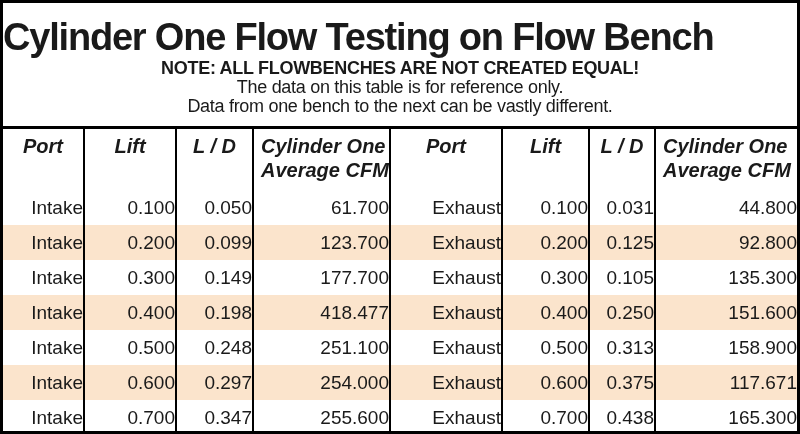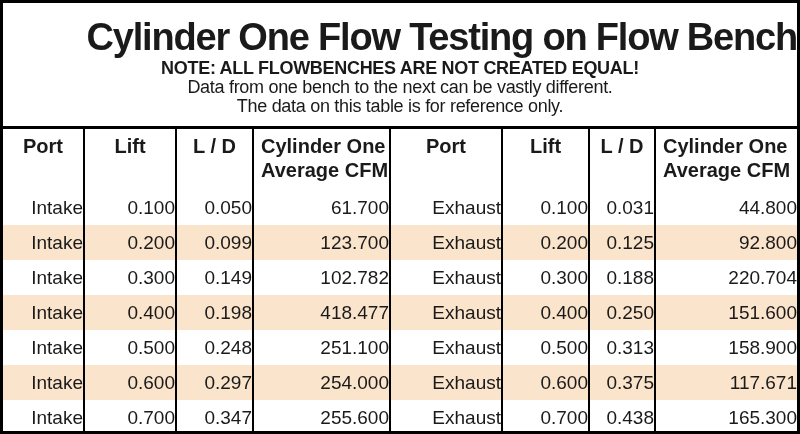--- a/index.html
+++ b/index.html
@@ -16,21 +16,21 @@
     background: #ffffff;
     font-family: "Liberation Sans", sans-serif;
     color: #1a1a1a;
     overflow: hidden;
   }
   .top-section {
     height: 123px;
     overflow: hidden;
   }
   .main-title {
-    text-align: right;
+    text-align: left;
     font-size: 38px;
     font-weight: bold;
     letter-spacing: -1.2px;
     line-height: 44px;
     margin-top: 12px;
     white-space: nowrap;
   }
   .note-block {
     text-align: center;
     font-size: 18px;
@@ -60,20 +60,21 @@
   .flow-table th.first-col, .flow-table td.first-col {
     border-left: none;
   }
   .flow-table th {
     height: 56px;
     vertical-align: top;
     padding-top: 5px;
     font-size: 20px;
     line-height: 24px;
     font-weight: bold;
+    font-style: italic;
   }
   .flow-table td {
     height: 35px;
     vertical-align: middle;
     text-align: right;
   }
   .flow-table tr.shaded td {
     background: #fbe4cc;
   }
   
@@ -83,22 +84,22 @@
 </style>
 </head>
 <body>
 
 <div class="frame">
 
   <div class="top-section">
     <div class="main-title">Cylinder One Flow Testing on Flow Bench</div>
     <div class="note-block">
       <div class="note-line-bold">NOTE: ALL FLOWBENCHES ARE NOT CREATED EQUAL!</div>
+      <div>The data on this table is for reference only.</div>
       <div>Data from one bench to the next can be vastly different.</div>
-      <div>The data on this table is for reference only.</div>
     </div>
   </div>
 
   <table class="flow-table">
     <colgroup>
       <col style="width:81px">
         <col style="width:92px">
         <col style="width:77px">
         <col style="width:137px">
       <col style="width:112px">
@@ -136,25 +137,25 @@
         <td>123.700</td>
         <td class="col-port-r">Exhaust</td>
         <td>0.200</td>
         <td>0.125</td>
         <td>92.800</td>
       </tr>
       <tr>
         <td class="first-col col-port-l">Intake</td>
         <td>0.300</td>
         <td>0.149</td>
-        <td>102.782</td>
+        <td>177.700</td>
         <td class="col-port-r">Exhaust</td>
         <td>0.300</td>
-        <td>0.188</td>
-        <td>220.704</td>
+        <td>0.105</td>
+        <td>135.300</td>
       </tr>
       <tr class="shaded">
         <td class="first-col col-port-l">Intake</td>
         <td>0.400</td>
         <td>0.198</td>
         <td>418.477</td>
         <td class="col-port-r">Exhaust</td>
         <td>0.400</td>
         <td>0.250</td>
         <td>151.600</td>

